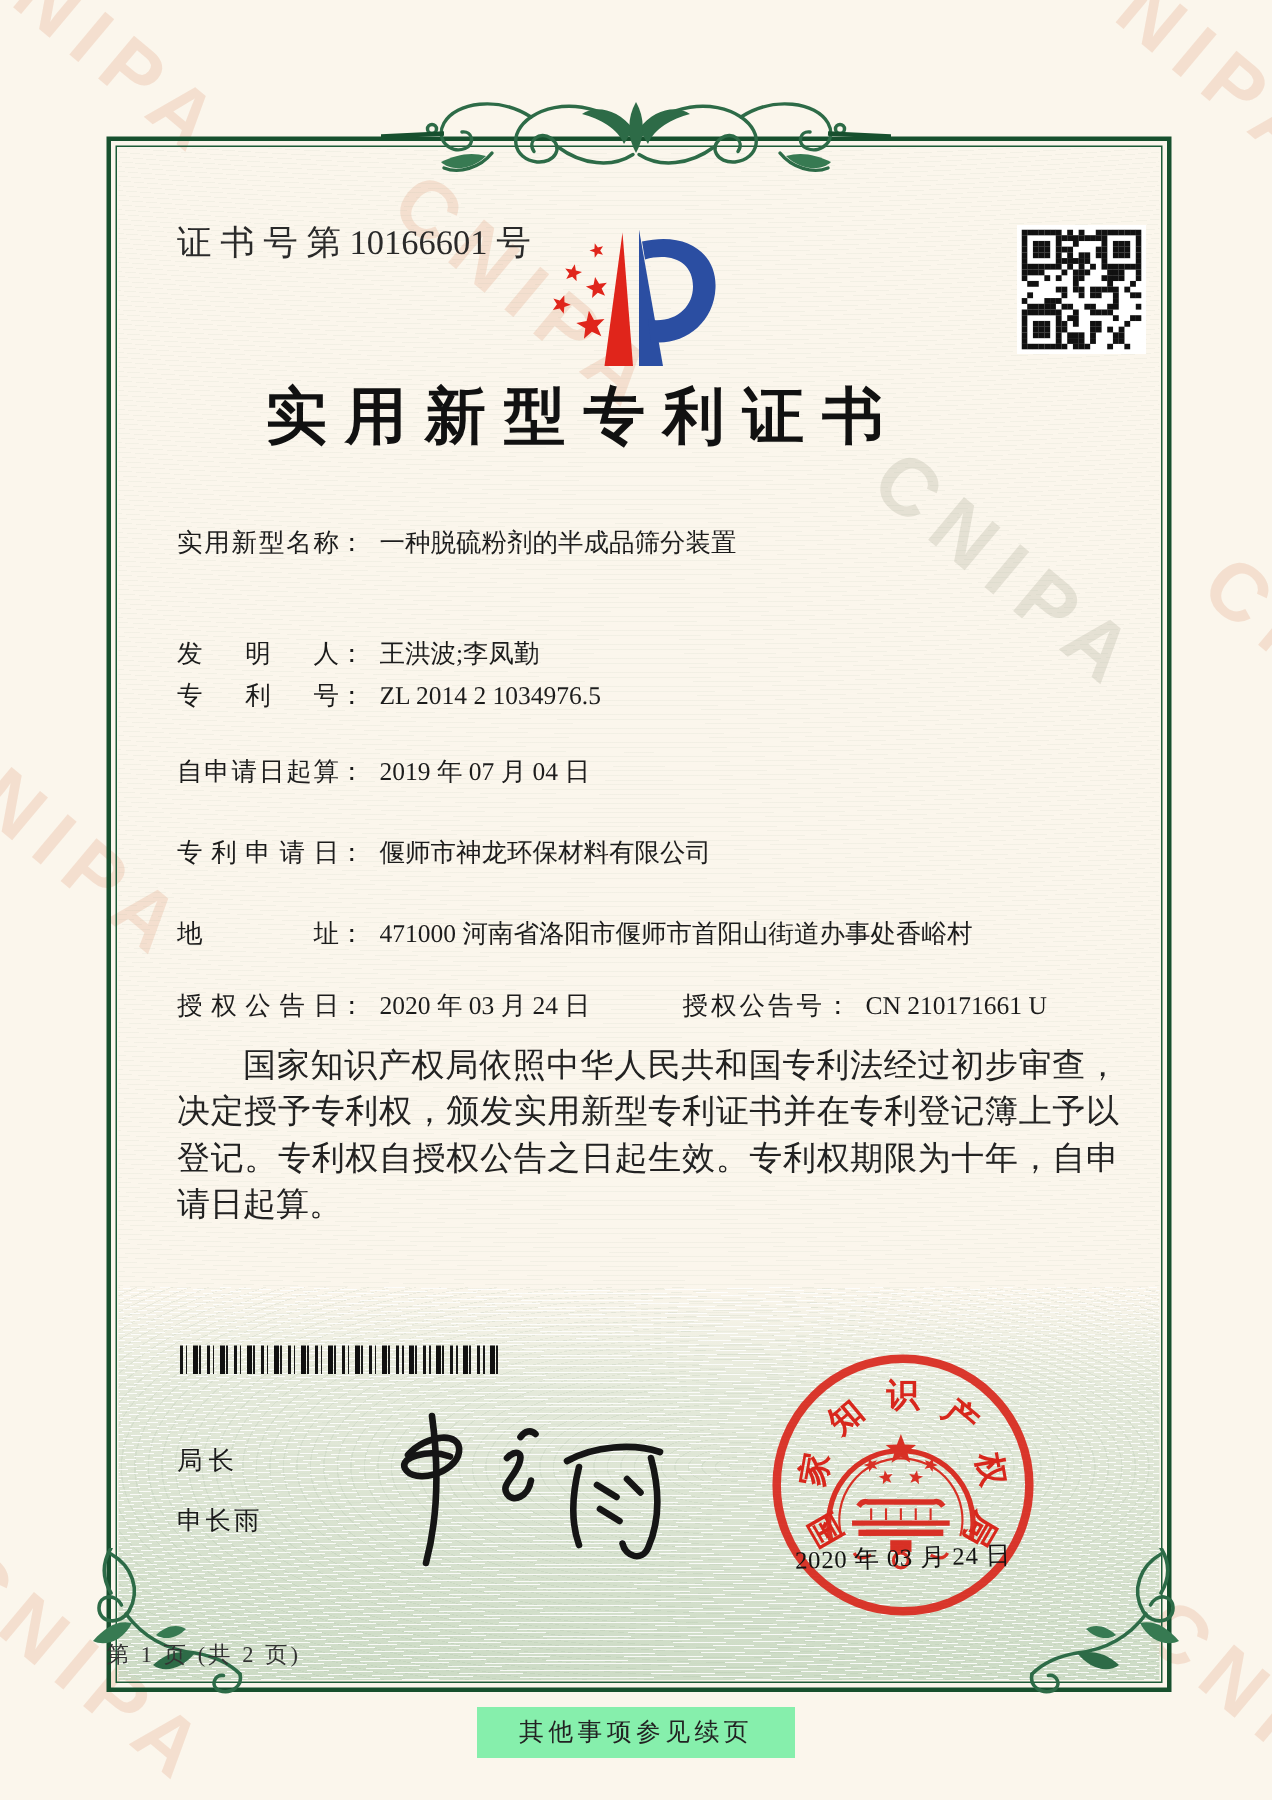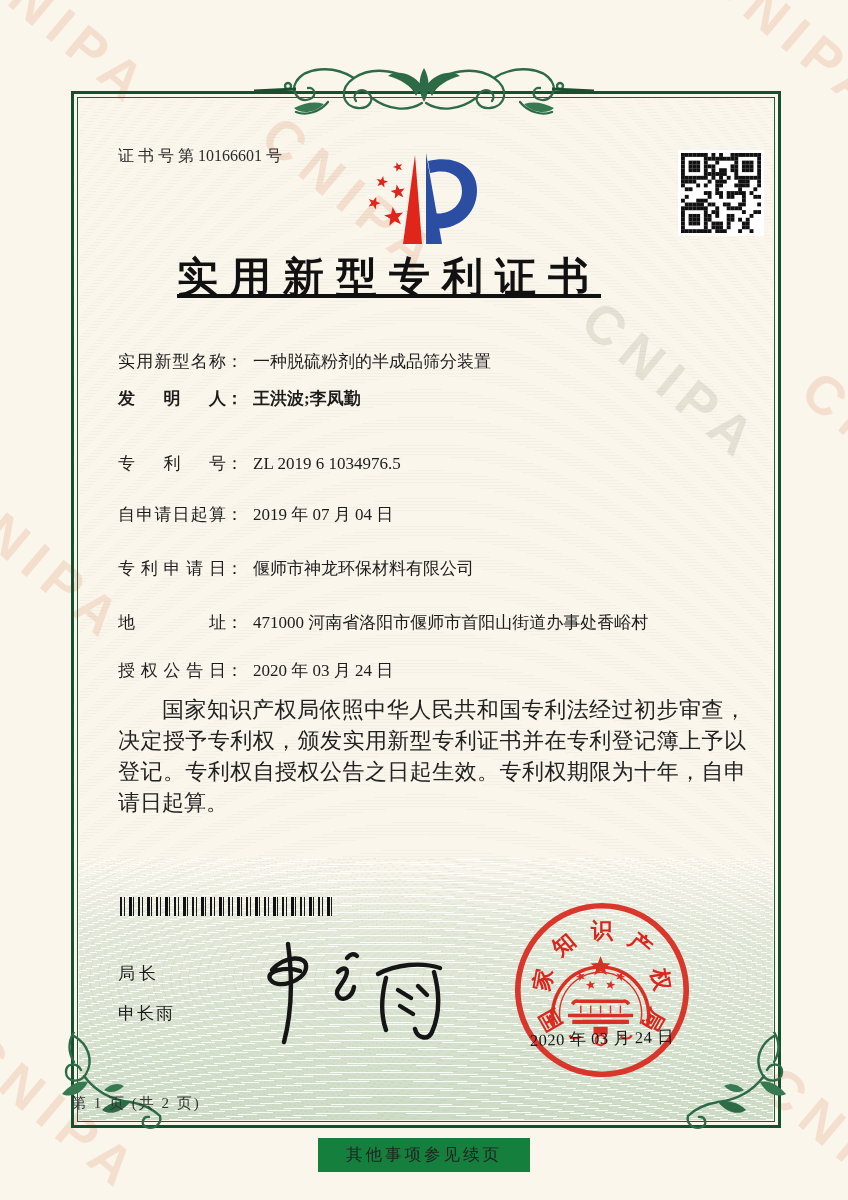--- a/index.html
+++ b/index.html
@@ -27,34 +27,34 @@
   .green-band::after{content:"";position:absolute;inset:0;
      background:
        repeating-radial-gradient(ellipse 1900px 620px at 45% -480px,
           rgba(255,255,255,.85) 0 1.2px, transparent 1.2px 7px),
        repeating-radial-gradient(ellipse 2100px 760px at 60% 120px,
           rgba(120,150,120,.10) 0 1px, transparent 1px 9px);}
 
   .ornament{position:absolute;pointer-events:none;}
 
   
-  .cert-no{position:absolute;left:118px;top:146px;font-size:16px;color:#2a2a2a;}
+  .cert-no{position:absolute;left:118px;top:146px;font-size:23px;color:#2a2a2a;}
   .logo{position:absolute;left:352px;top:147px;width:134px;height:106px;}
   .qr{position:absolute;left:678px;top:150px;width:86px;height:86px;
       background:#fff;padding:3px;box-sizing:border-box;}
   .title{position:absolute;left:71px;top:250px;width:636px;text-align:center;
-      font-size:41px;font-weight:700;color:#111;letter-spacing:12px;text-decoration:underline;}
+      font-size:41px;font-weight:700;color:#111;letter-spacing:12px;}
 
   
   .frow{position:absolute;left:118px;font-size:17px;color:#1c1c1c;white-space:nowrap;}
   .lab{display:inline-block;width:108px;text-align:justify;text-align-last:justify;}
   .lab2{display:inline-block;letter-spacing:2px;}
   .colon{display:inline-block;}
   .val{margin-left:10px;}
-  .r1{top:350px;} .r2{top:387px;font-weight:bold;} .r3{top:452px;} .r4{top:503px;}
+  .r1{top:350px;} .r2{top:424px;} .r3{top:452px;} .r4{top:503px;}
   .r5{top:557px;} .r6{top:611px;} .r7{top:659px;}
   .pair2{position:absolute;left:337px;top:0;}
 
   
   .bodytext{position:absolute;left:118px;top:694px;width:628px;
       font-size:22px;line-height:31px;color:#222;}
   .bodytext p{margin:0;text-indent:2em;text-align:justify;}
 
   
   .barcode{position:absolute;left:120px;top:897px;width:216px;height:19px;
@@ -70,21 +70,21 @@
   .signature{position:absolute;left:250px;top:938px;width:212px;height:112px;}
 
   .seal{position:absolute;left:510px;top:898px;width:184px;height:184px;}
   .seal-date{position:absolute;left:507px;top:1028px;width:190px;text-align:center;
      font-size:16.5px;color:#131313;letter-spacing:.5px;transform:rotate(-1.5deg);
      white-space:nowrap;}
 
   .page-info{position:absolute;left:71px;top:1094px;width:816px;text-align:left;
      font-size:15px;color:#333;letter-spacing:2px;}
   .footer-note{position:absolute;left:0;top:1138px;width:848px;text-align:center;}
-  .footer-note span{display:inline-block;background:#15803d;padding:6px 28px;
+  .footer-note span{display:inline-block;background:#86efac;padding:6px 28px;
      font-size:16.5px;color:#222;letter-spacing:3px;}
 
   .z{z-index:3;}
 </style>
 </head>
 <body>
 
 <div class="wm pink" style="left:-45px;top:-5px;">CNIPA</div>
 <div class="wm pink" style="left:245px;top:165px;">CNIPA</div>
 <div class="wm pink" style="left:690px;top:5px;">CNIPA</div>
@@ -386,33 +386,36 @@
 
 <div class="title z">实用新型专利证书</div>
 
 <div class="frow r1 z">
   <span class="lab">实用新型名称</span><span class="colon">：</span><span class="val">一种脱硫粉剂的半成品筛分装置</span>
 </div>
 <div class="frow r2 z">
   <span class="lab">发明人</span><span class="colon">：</span><span class="val">王洪波;李凤勤</span>
 </div>
 <div class="frow r3 z">
-  <span class="lab">专利号</span><span class="colon">：</span><span class="val">ZL 2019 6 1034976.5</span>
+  <span class="lab">专利号</span><span class="colon">：</span><span class="val">ZL 2014 2 1034976.5</span>
 </div>
 <div class="frow r4 z">
   <span class="lab">自申请日起算</span><span class="colon">：</span><span class="val">2019 年 07 月 04 日</span>
 </div>
 <div class="frow r5 z">
   <span class="lab">专利申请日</span><span class="colon">：</span><span class="val">偃师市神龙环保材料有限公司</span>
 </div>
 <div class="frow r6 z">
   <span class="lab">地址</span><span class="colon">：</span><span class="val">471000 河南省洛阳市偃师市首阳山街道办事处香峪村</span>
 </div>
 <div class="frow r7 z">
   <span class="lab">授权公告日</span><span class="colon">：</span><span class="val">2020 年 03 月 24 日</span>
+  <span class="pair2">
+    <span class="lab2">授权公告号</span><span class="colon">：</span><span class="val">CN 210171661 U</span>
+  </span>
 </div>
 
 <div class="bodytext z">
   <p>国家知识产权局依照中华人民共和国专利法经过初步审查，决定授予专利权，颁发实用新型专利证书并在专利登记簿上予以登记。专利权自授权公告之日起生效。专利权期限为十年，自申请日起算。</p>
 </div>
 
 <div class="barcode z"></div>
 
 <div class="comm-title z">局长</div>
 <div class="comm-name z">申长雨</div>

